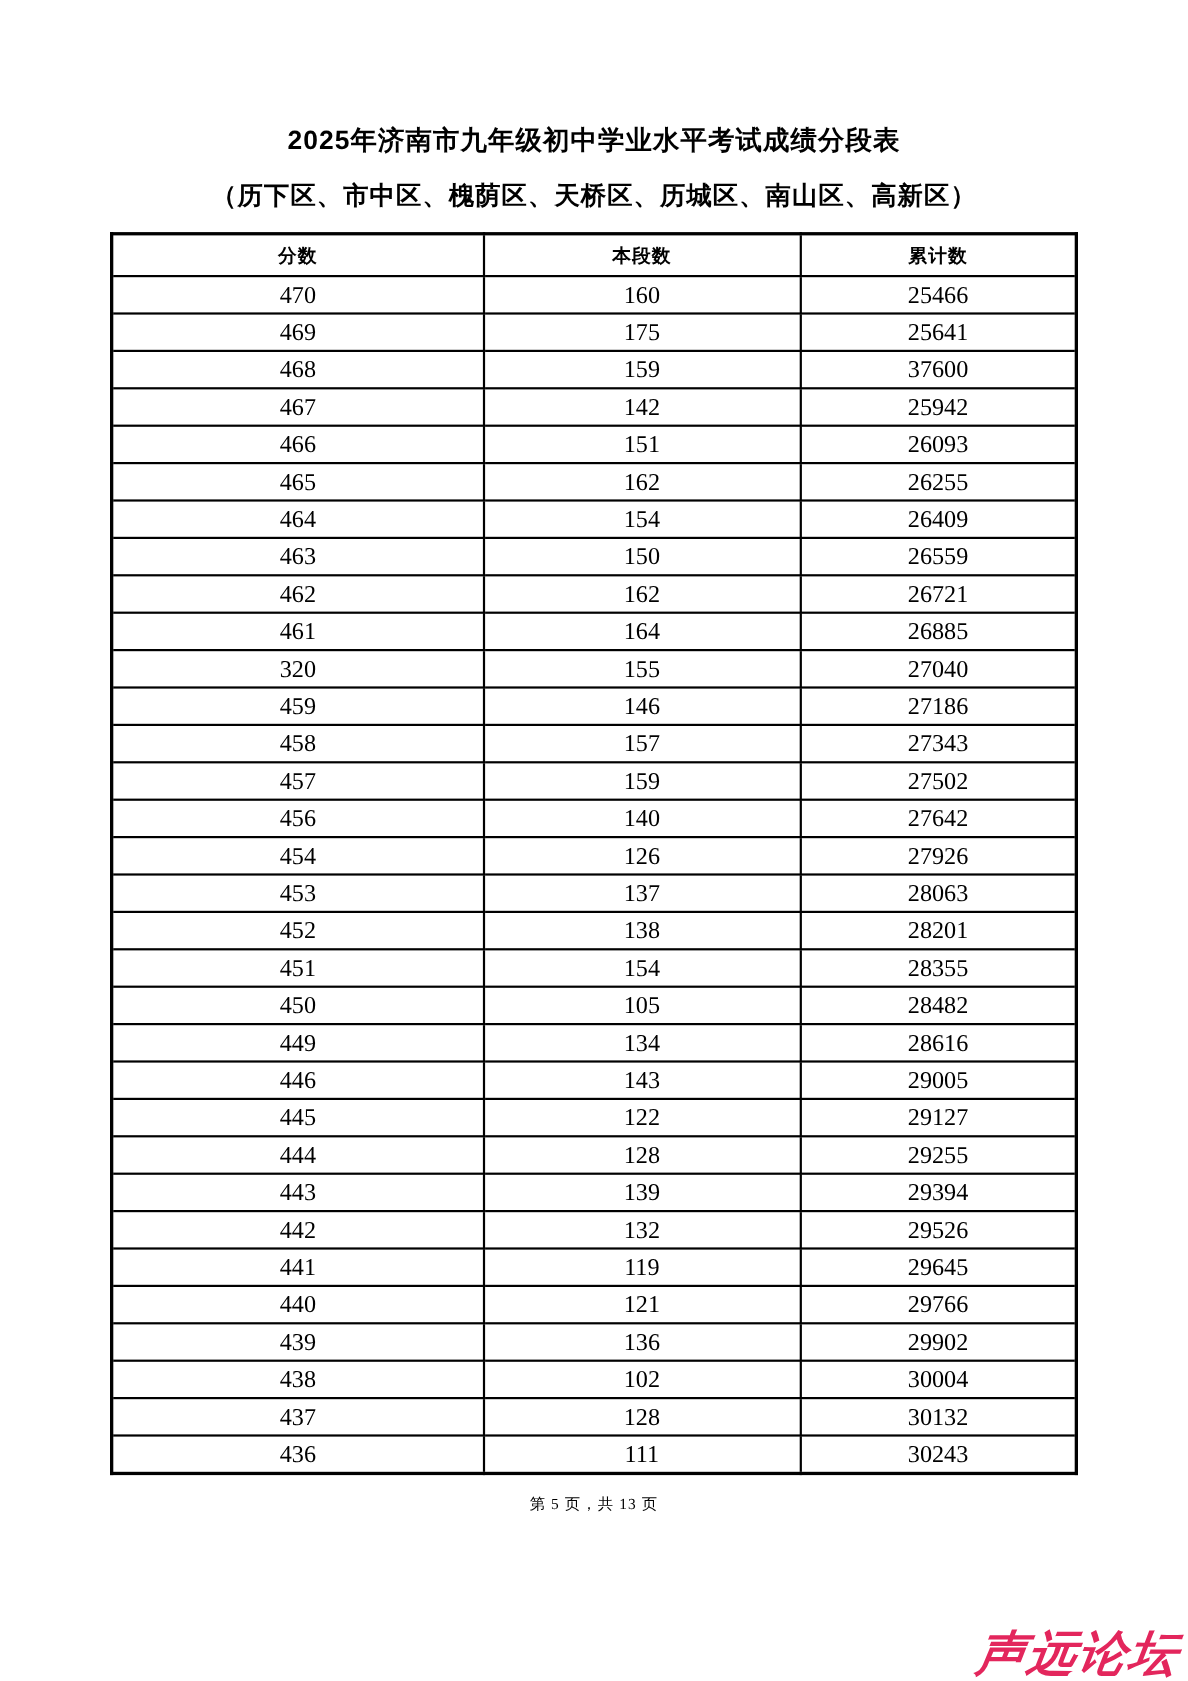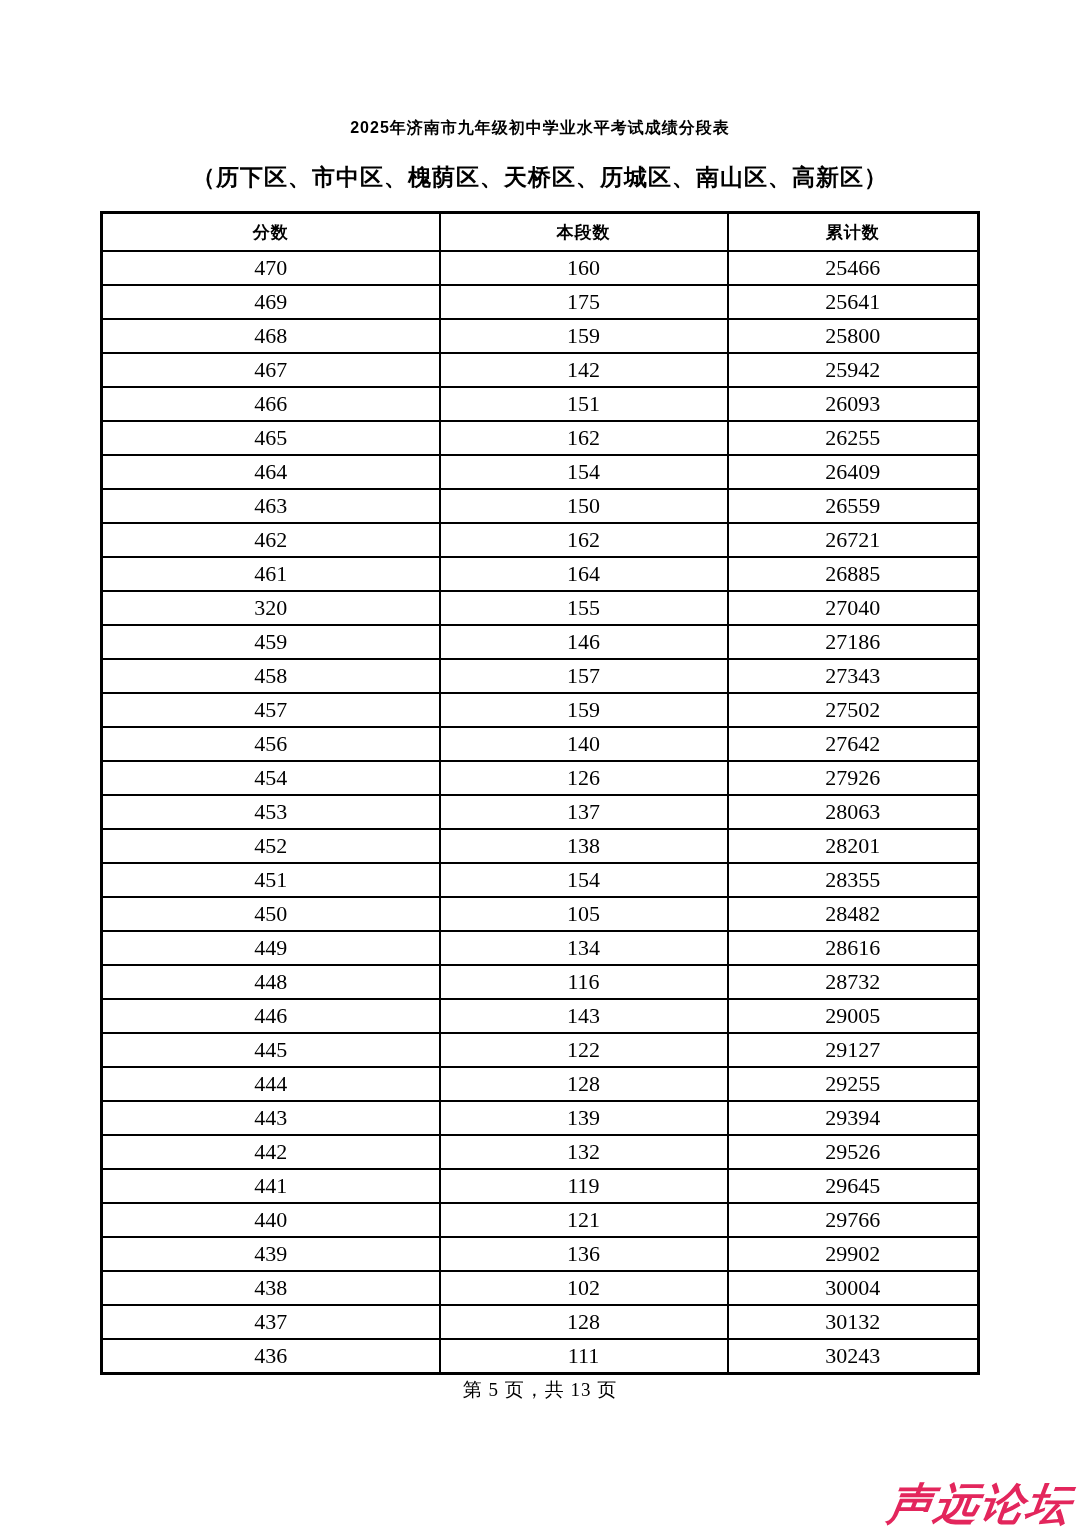--- a/index.html
+++ b/index.html
@@ -12,21 +12,21 @@
     height: 1528px;
     position: relative;
     font-family: "Liberation Serif", "DejaVu Serif", serif;
     color: #000000;
     overflow: hidden;
   }
   .doc-title {
     margin: 0;
     padding-top: 112px;
     text-align: center;
-    font-size: 16px;
+    font-size: 24px;
     line-height: 32px;
     font-weight: bold;
     font-family: "Liberation Sans", "DejaVu Sans", sans-serif;
     letter-spacing: 1px;
   }
   .doc-subtitle {
     margin: 16px;
     text-align: center;
     font-size: 23px;
     line-height: 34px;
@@ -55,23 +55,23 @@
   table.score-table td {
     border: 2px solid #000000;
     height: 32px;
     text-align: center;
     vertical-align: middle;
     font-size: 22px;
     font-family: "Liberation Serif", "DejaVu Serif", serif;
     padding: 0;
   }
   .page-footer {
-    margin-top: 2px;
-    text-align: center;
-    font-size: 19px;
+    margin-top: 18px;
+    text-align: center;
+    font-size: 14px;
     font-family: "Liberation Serif", "DejaVu Serif", serif;
     letter-spacing: 1px;
   }
   .forum-logo {
     position: absolute;
     right: 8px;
     bottom: 0px;
     font-size: 44px;
     line-height: 48px;
     font-weight: bold;
@@ -111,21 +111,21 @@
           <td>25466</td>
         </tr>
         <tr>
           <td>469</td>
           <td>175</td>
           <td>25641</td>
         </tr>
         <tr>
           <td>468</td>
           <td>159</td>
-          <td>25800</td>
+          <td>37600</td>
         </tr>
         <tr>
           <td>467</td>
           <td>142</td>
           <td>25942</td>
         </tr>
         <tr>
           <td>466</td>
           <td>151</td>
           <td>26093</td>
@@ -204,25 +204,20 @@
           <td>450</td>
           <td>105</td>
           <td>28482</td>
         </tr>
         <tr>
           <td>449</td>
           <td>134</td>
           <td>28616</td>
         </tr>
         <tr>
-          <td>448</td>
-          <td>116</td>
-          <td>28732</td>
-        </tr>
-        <tr>
           <td>446</td>
           <td>143</td>
           <td>29005</td>
         </tr>
         <tr>
           <td>445</td>
           <td>122</td>
           <td>29127</td>
         </tr>
         <tr>

